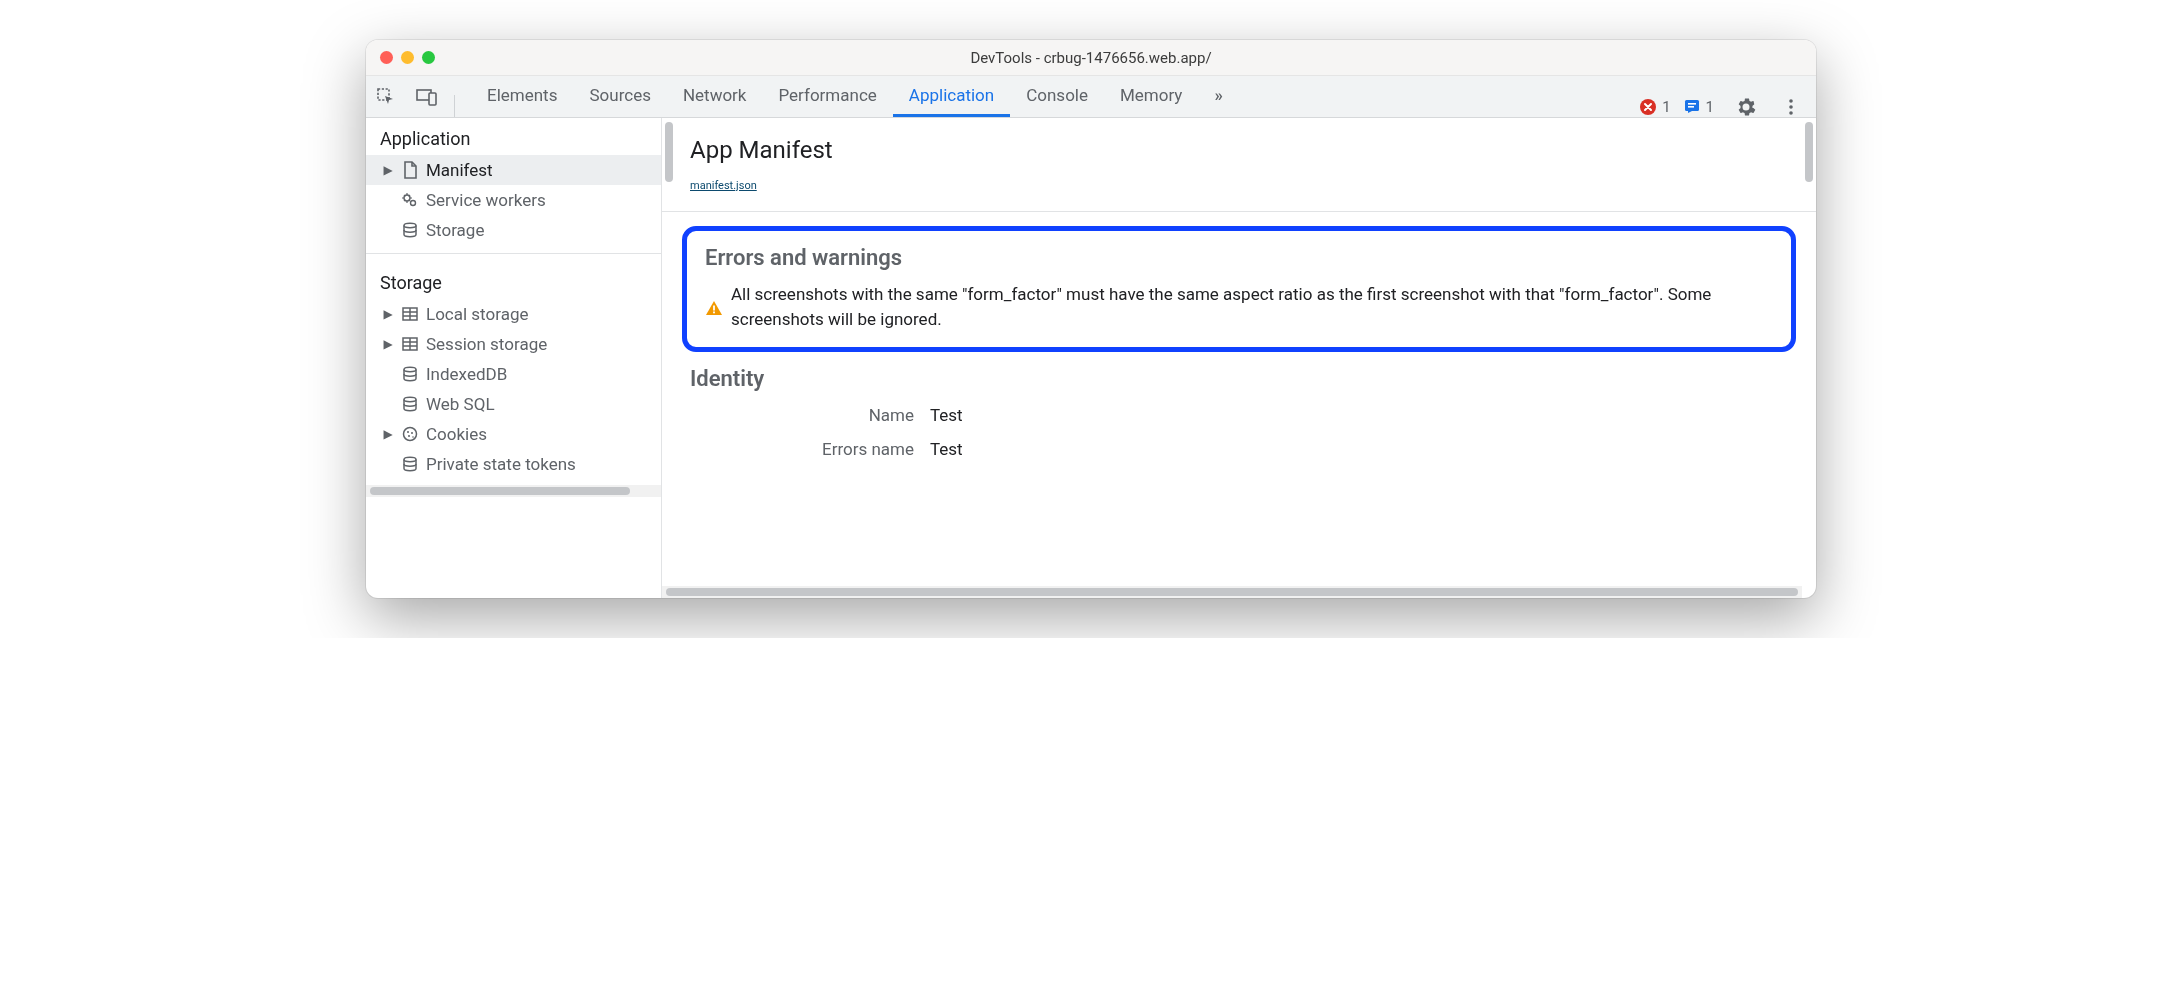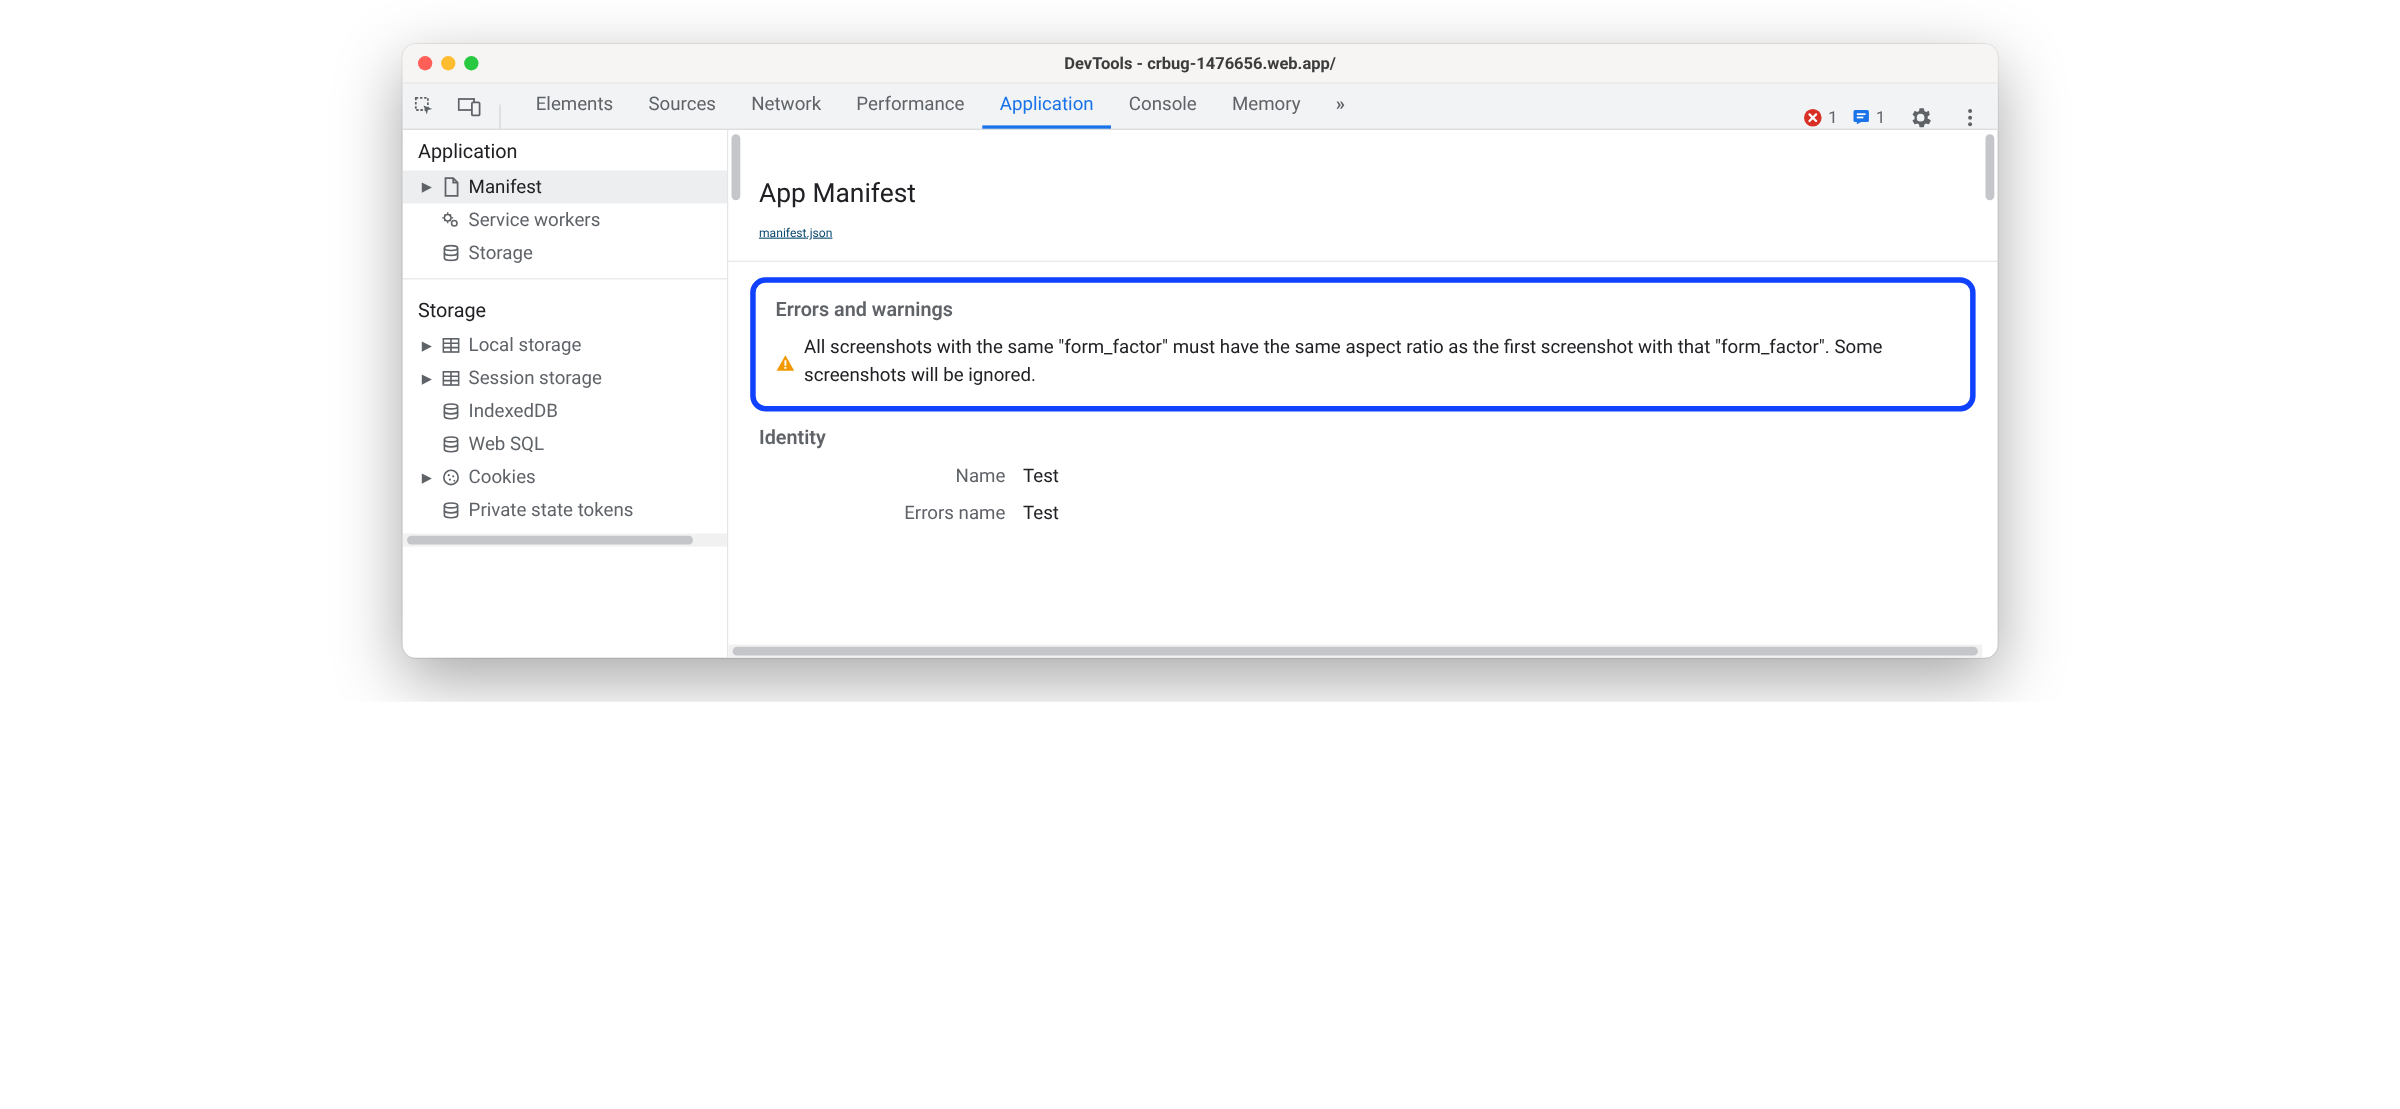--- a/index.html
+++ b/index.html
@@ -37,21 +37,21 @@
     width: 13px; height: 13px; border-radius: 50%;
   }
   .red { background: #ff5f57; }
   .yellow { background: #febc2e; }
   .green { background: #28c840; }
   .titletext {
     position: absolute;
     left: 0; right: 0;
     text-align: center;
     font-size: 15px;
-    font-weight: 700;
+    font-weight: 400;
     color: #3c3c3c;
     pointer-events: none;
   }
   .toolbar {
     display: flex;
     align-items: flex-end;
     height: 42px;
     background: #f1f3f4;
     border-bottom: 1px solid #d6d8da;
     font-size: 17px;
@@ -159,35 +159,34 @@
     padding: 0;
     position: relative;
   }
   .main-inner {
     padding: 18px 28px 20px 28px;
   }
   .manifest-title {
     font-size: 24px;
     color: #202124;
     margin-bottom: 10px;
-    margin-top: 26px;
   }
   .manifest-link {
     color: #0c4a6e;
     text-decoration: underline;
     font-size: 11px;
     cursor: pointer;
   }
   .section-divider {
     border: none;
     border-top: 1px solid #e1e3e5;
     margin: 18px -28px 14px -28px;
   }
   .section-heading {
-    font-size: 18px;
+    font-size: 22px;
     font-weight: 600;
     color: #5f6368;
     margin-bottom: 12px;
   }
   .callout {
     border: 5px solid #1041ff;
     border-radius: 14px;
     padding: 14px 18px 16px 18px;
     margin: 0 -8px 14px -8px;
   }

